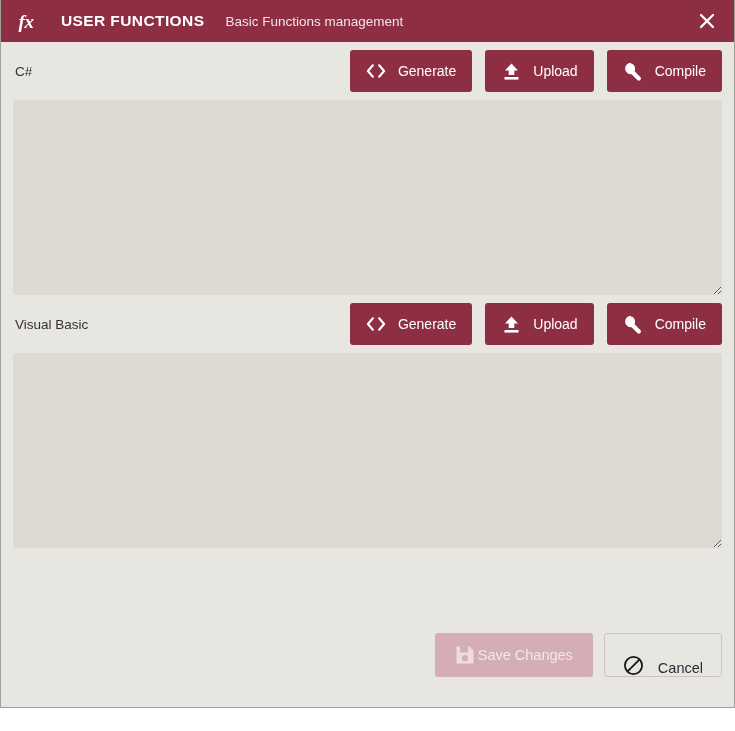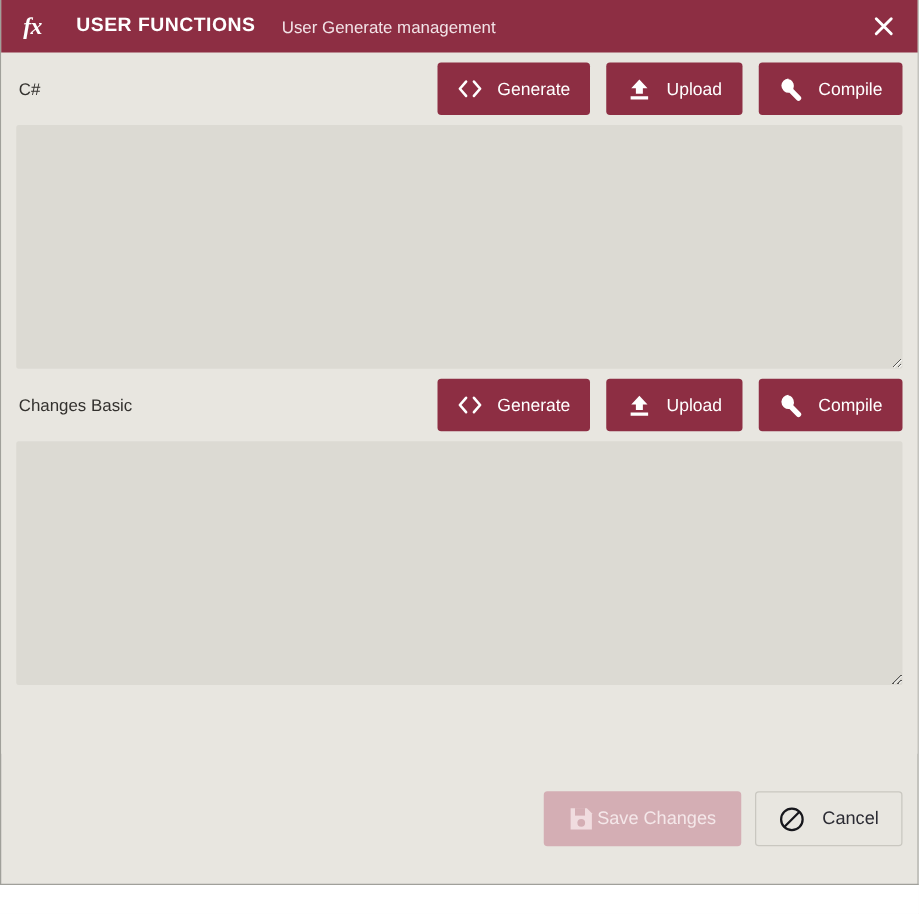--- a/index.html
+++ b/index.html
@@ -178,37 +178,37 @@
 
   .btn-cancel {
     height: 44px;
     background: #e8e6e0;
     border: 1px solid #c9c7c0;
     border-radius: 3px;
     color: #2b2b33;
     font-size: 14.5px;
     font-family: "Liberation Sans", sans-serif;
     display: inline-flex;
-    align-items: center;
+    align-items: flex-end;
     justify-content: center;
     gap: 13px;
     padding: 0 18px;
     cursor: pointer;
   }
   .btn-cancel .ico { width: 22px; height: 22px; display: flex; align-items: center; justify-content: center; }
 </style>
 </head>
 <body>
 
 <div class="window">
 
   <div class="titlebar">
     <span class="fx-icon">fx</span>
     <span class="app-title">USER FUNCTIONS</span>
-    <span class="app-subtitle">User Generate management</span>
+    <span class="app-subtitle">Basic Functions management</span>
     <div class="close-btn">
       <span>
         <svg width="18" height="18" viewBox="0 0 18 18">
           <path d="M3 3 L15 15 M15 3 L3 15" stroke="#ffffff" stroke-width="2.3" stroke-linecap="round" fill="none"></path>
         </svg>
       </span>
     </div>
   </div>
 
   <div class="body">
@@ -245,21 +245,21 @@
           </span>
           <span class="lbl">Compile</span>
         </button>
 
       </div>
     </div>
 
     <textarea class="code-area" id="csharp-area" spellcheck="false" placeholder="" style=""></textarea>
 
     <div class="section-head">
-      <span class="section-label">Changes Basic</span>
+      <span class="section-label">Visual Basic</span>
       <div class="btn-row">
 
         <button class="btn">
           <span class="ico">
             <svg width="21" height="16" viewBox="0 0 21 16">
               <path d="M7.2 2 L2 8 L7.2 14" stroke="#ffffff" stroke-width="2.2" fill="none" stroke-linecap="round" stroke-linejoin="round"></path>
               <path d="M13.8 2 L19 8 L13.8 14" stroke="#ffffff" stroke-width="2.2" fill="none" stroke-linecap="round" stroke-linejoin="round"></path>
             </svg>
           </span>
           <span class="lbl">Generate</span>

